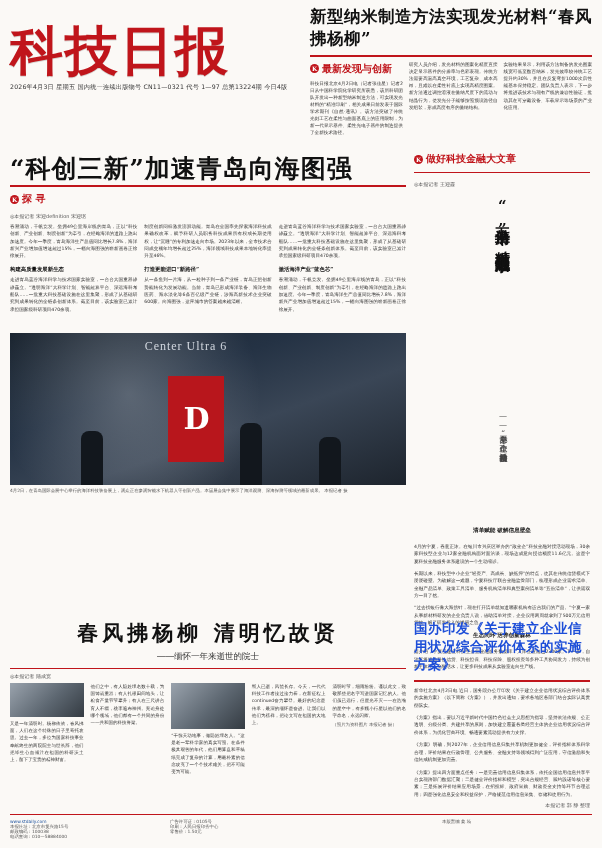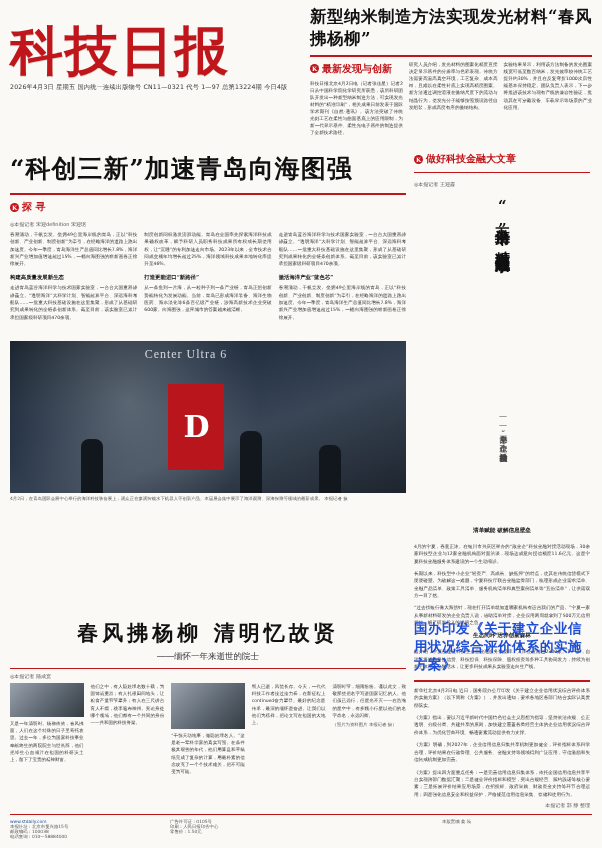--- a/index.html
+++ b/index.html
@@ -45,21 +45,21 @@
   .k-text{font-size:10px;font-weight:bold;color:#c0151b;font-family:"DejaVu Serif",serif;}
 
   
   .main{display:flex;gap:8px;margin-top:6px;height:460px;}
   .col-left{width:396px;display:flex;flex-direction:column;}
   .col-right{width:176px;display:flex;flex-direction:column;}
 
   .lead-title{
     font-family:"DejaVu Serif","Liberation Serif",serif;
     font-weight:bold;font-size:25px;color:#111;letter-spacing:1px;
-    border-bottom:2px solid #c0151b;padding-bottom:8px;
+    border-bottom:2px solid #c0151b;
   }
   .byline{font-size:5px;color:#555;margin:4px 0 4px 0;}
   .lead-cols{display:flex;gap:7px;}
   .lead-col{flex:1;font-size:4.6px;line-height:1.6;color:#333;text-align:justify;}
   .sub-h{font-weight:bold;color:#111;font-size:5.4px;margin:5px 0 3px 0;font-family:"DejaVu Serif",serif;}
 
   .photo{
     height:152px;background:
       radial-gradient(circle at 30% 40%, rgba(255,255,255,.25), transparent 45%),
       linear-gradient(160deg,#1b2530 0%,#243244 35%,#3a4656 60%,#1d242d 100%);

